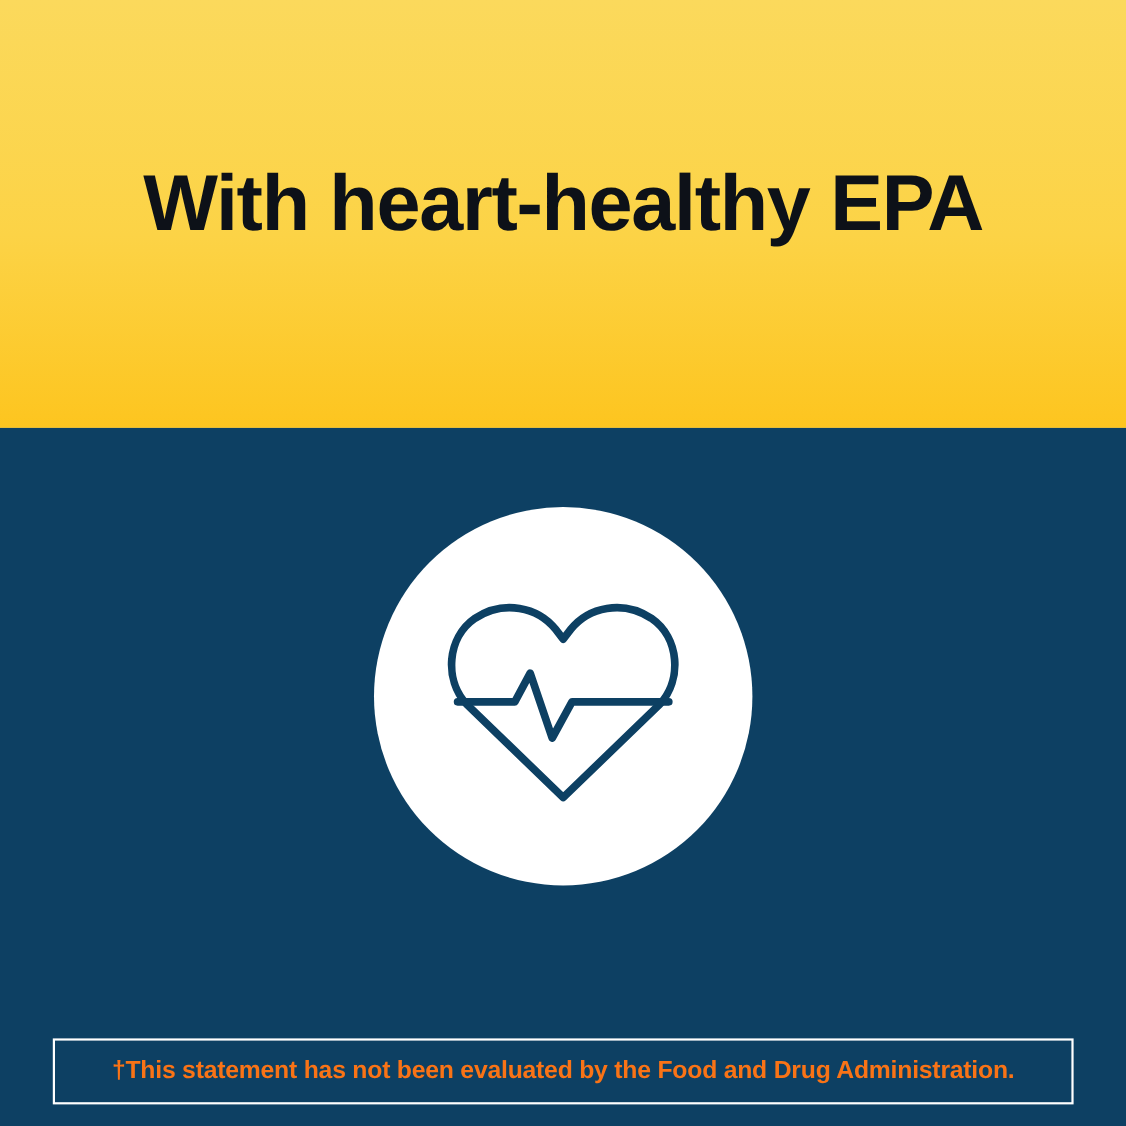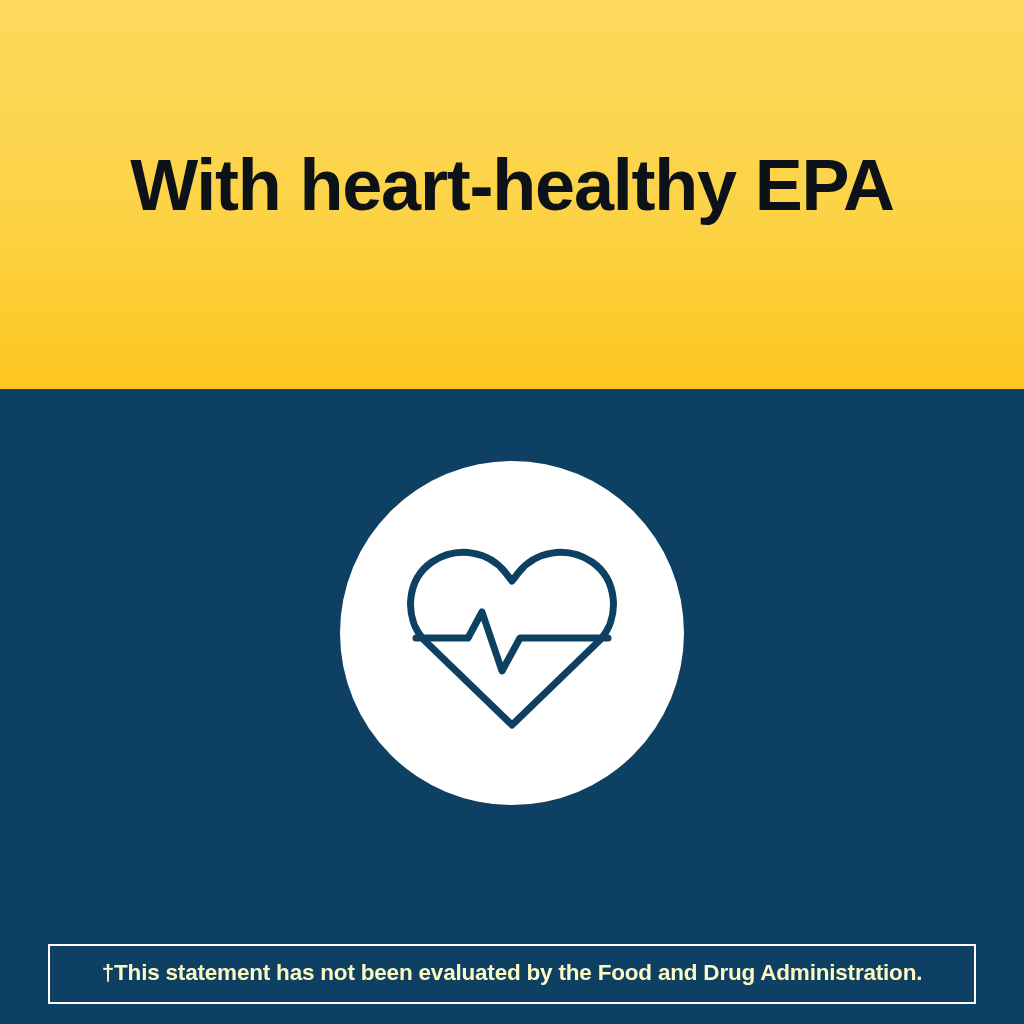--- a/index.html
+++ b/index.html
@@ -78,21 +78,21 @@
   
   .disclaimer {
     position: absolute;
     left: 48px;
     right: 48px;
     bottom: 20px;
     border: 2px solid #ffffff;
     box-sizing: border-box;
     padding: 13px 12px 15px 12px;
     text-align: center;
-    color: #fef9c3;
+    color: #f97316;
   }
   .disclaimer .d-line {
     display: block;
     font-size: 22.5px;
     font-weight: 700;
     line-height: 1.24;
     letter-spacing: -0.2px;
     white-space: nowrap;
   }
 </style>

